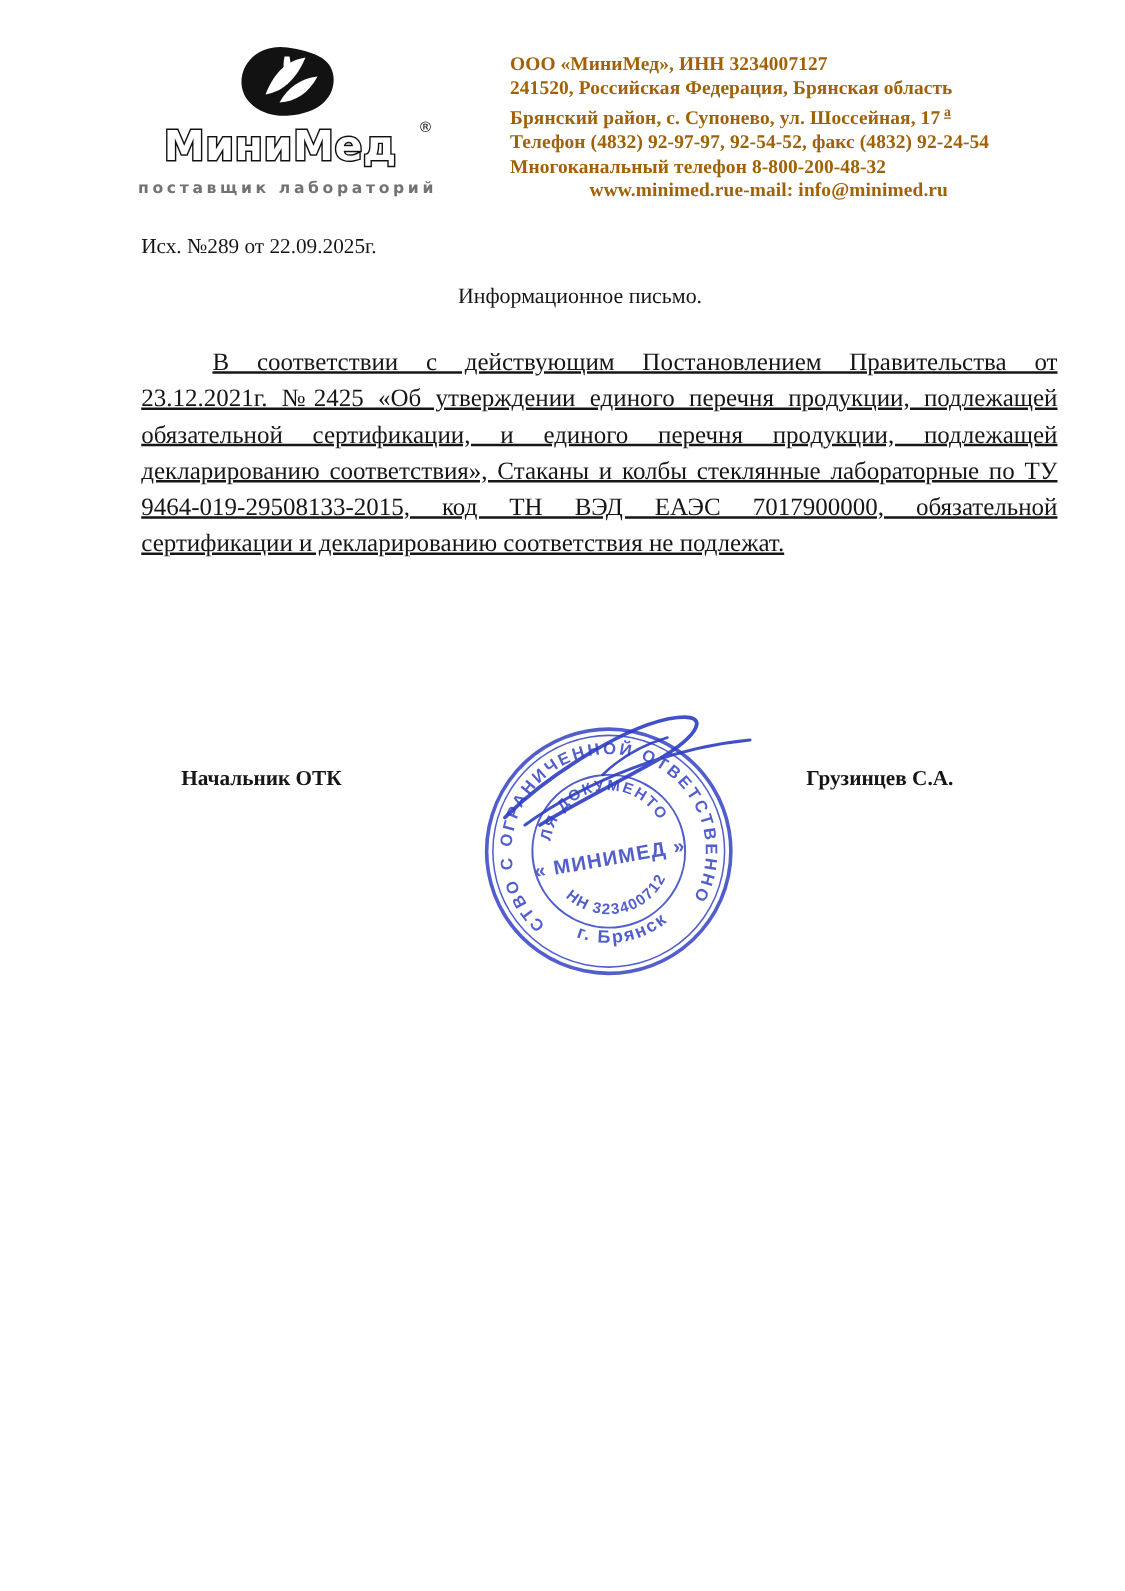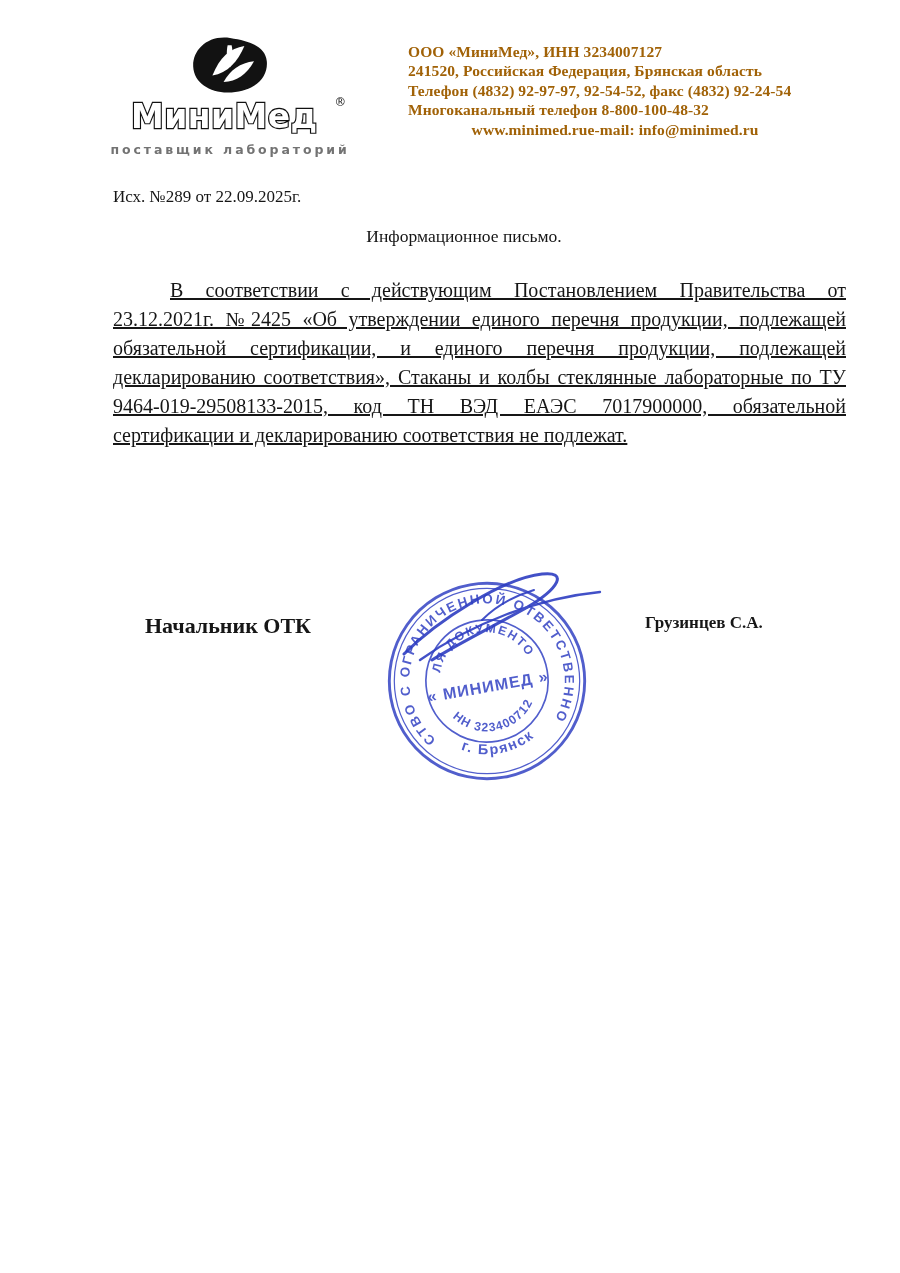--- a/index.html
+++ b/index.html
@@ -27,21 +27,21 @@
 
   
   .ref-line   { position:absolute; left:113px; top:187px; font-size:17px; }
   .letter-title { position:absolute; left:0;  top:226px; width:880px; text-align:center; font-size:17.5px;padding-left:24px; }
   .letter-body {
     position:absolute; left:113px; top:276px; width:733px;
     font-size:20px; line-height:28.9px; text-align:justify; text-indent:57px;text-decoration:underline;
   }
 
   
-  .sig-position { position:absolute; left:145px; top:613px; font-size:22px; font-weight:bold; }
+  .sig-position { position:absolute; left:145px; top:613px; font-size:17px; font-weight:bold; }
   .sig-name     { position:absolute; left:645px; top:613px; font-size:17px; font-weight:bold; }
 
   .stamp-wrap     { position:absolute; left:376px; top:570px; width:222px; height:222px; opacity:0.83; z-index:2; }
   .signature-wrap { position:absolute; left:386px; top:562px; width:256px; height:132px; opacity:0.9; z-index:3; }
 </style>
 </head>
 <body>
 
 <div class="page">
 
@@ -55,22 +55,23 @@
     <svg class="brand-svg" viewBox="0 0 250 46" width="242" height="45">
       <text x="118" y="35" text-anchor="middle" font-family="DejaVu Sans, Liberation Sans, sans-serif" font-size="34" font-weight="bold" fill="#ffffff" stroke="#111111" stroke-width="2.4" paint-order="stroke" letter-spacing="0.5">МиниМед</text>
       <text x="238" y="12" text-anchor="middle" font-family="DejaVu Sans, Liberation Sans, sans-serif" font-size="12" fill="#111111">®</text>
     </svg>
     <div class="tagline">поставщик лабораторий</div>
   </div>
 
   <div class="company-info">
     <div class="info-line">ООО «МиниМед», ИНН 3234007127</div>
     <div class="info-line">241520, Российская Федерация, Брянская область</div>
+    <div class="info-line"><span>Брянский район,  с. Супонево,  ул. Шоссейная, 17</span><span class="sup-a">а</span></div>
     <div class="info-line">Телефон (4832) 92-97-97, 92-54-52, факс (4832) 92-24-54</div>
-    <div class="info-line">Многоканальный телефон 8-800-100-48-32</div>
+    <div class="info-line">Многоканальный телефон 8-800-200-48-32</div>
     <div class="contact-row">
       <span>www.minimed.ru</span>
       <span>e-mail: info@minimed.ru</span>
     </div>
   </div>
 
   <div class="ref-line">Исх. №289 от 22.09.2025г.</div>
 
   <div class="letter-title">Информационное письмо.</div>
 

